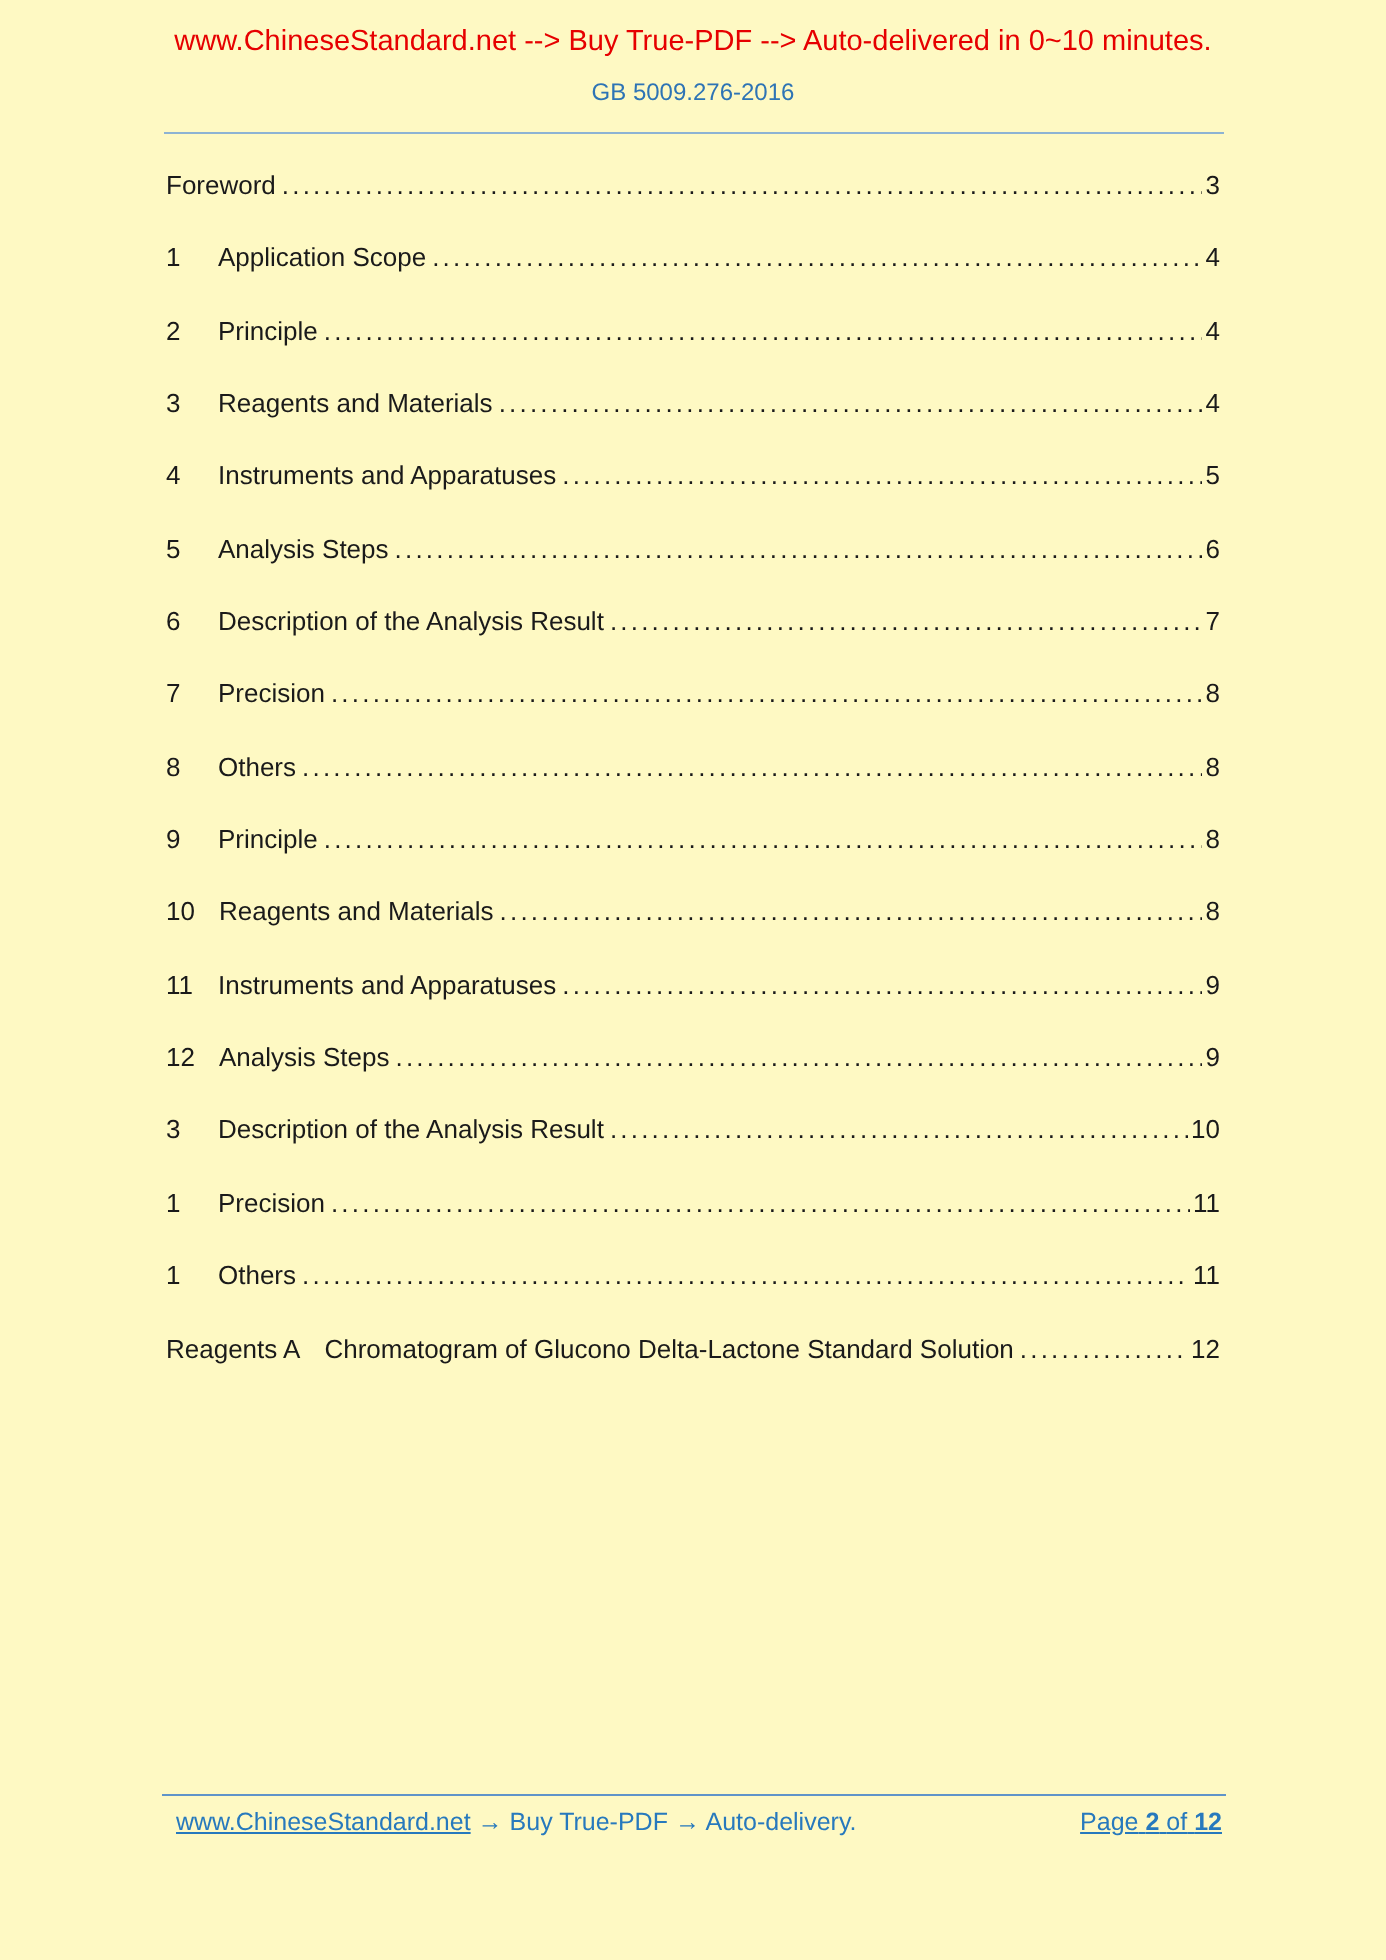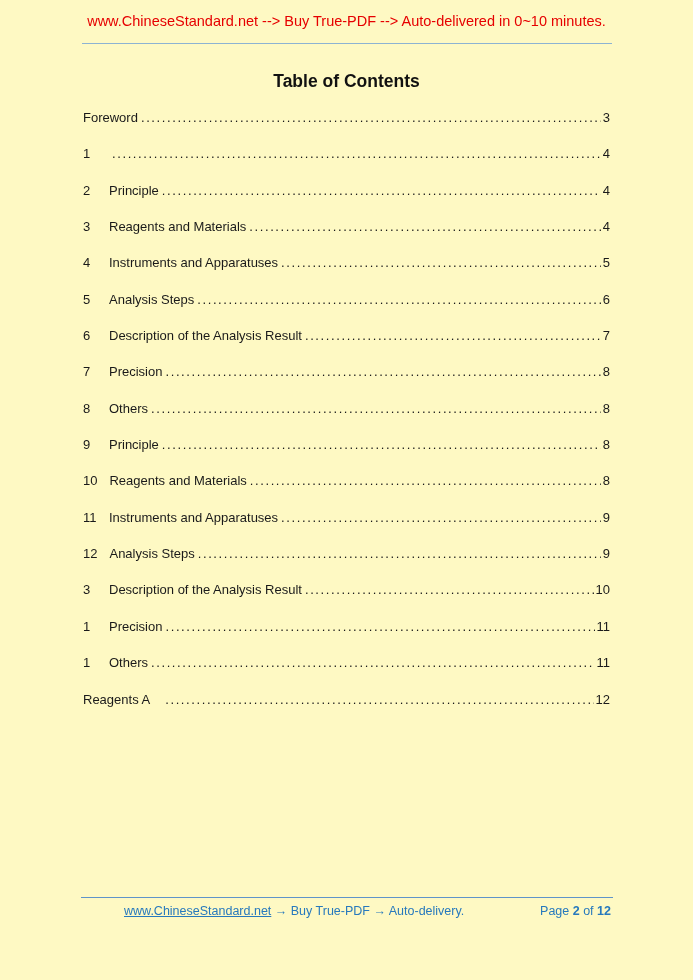--- a/index.html
+++ b/index.html
@@ -27,44 +27,45 @@
   .toc-page { text-align:right; }
   .footer {
     position:absolute; left:81px; top:897px; width:532px;
     border-top:1.5px solid #5f94c9;
     padding-top:5px;
     display:flex; justify-content:space-between;
     font-size:12.5px; color:#2779bd; line-height:16px;
     white-space:nowrap;
   }
   .f-left { padding-left:7px; }
-  .f-right { padding-right:2px; }
-  .f-link { text-decoration:underline; cursor:pointer;margin-left:36px; }
+  .f-right { padding-right:2px;text-decoration:underline; }
+  .f-link { text-decoration:underline; cursor:pointer; }
   .f-bold { font-weight:bold; }
 </style>
 </head>
 <body>
 
 <div class="page">
 
   <div class="header">
     <div class="promo">www.ChineseStandard.net --&gt; Buy True-PDF --&gt; Auto-delivered in 0~10 minutes.</div>
+    <div class="std-code">GB 5009.276-2016</div>
     <hr class="rule">
   </div>
 
-  <div class="doc-title">Table of Contents</div>
 
   <div class="toc">
     <div class="toc-row">
       <span class="toc-title">Foreword</span>
         <span class="toc-dots"></span>
         <span class="toc-page">3</span>
     </div>
     <div class="toc-row">
       <span class="toc-num">1</span>
+        <span class="toc-title">Application Scope</span>
         <span class="toc-dots"></span>
         <span class="toc-page">4</span>
     </div>
     <div class="toc-row">
       <span class="toc-num">2</span>
         <span class="toc-title">Principle</span>
         <span class="toc-dots"></span>
         <span class="toc-page">4</span>
     </div>
     <div class="toc-row">
@@ -140,20 +141,21 @@
         <span class="toc-page">11</span>
     </div>
     <div class="toc-row">
       <span class="toc-num">1</span>
         <span class="toc-title">Others</span>
         <span class="toc-dots"></span>
         <span class="toc-page">11</span>
     </div>
     <div class="toc-row">
       <span class="toc-num">Reagents A</span>
+        <span class="toc-title">Chromatogram of Glucono Delta-Lactone Standard Solution</span>
         <span class="toc-dots"></span>
         <span class="toc-page">12</span>
     </div>
   </div>
 
   <div class="footer">
     <div class="f-left">
       <span class="f-link">www.ChineseStandard.net</span>
       <span>→</span>
       <span>Buy True-PDF</span>

